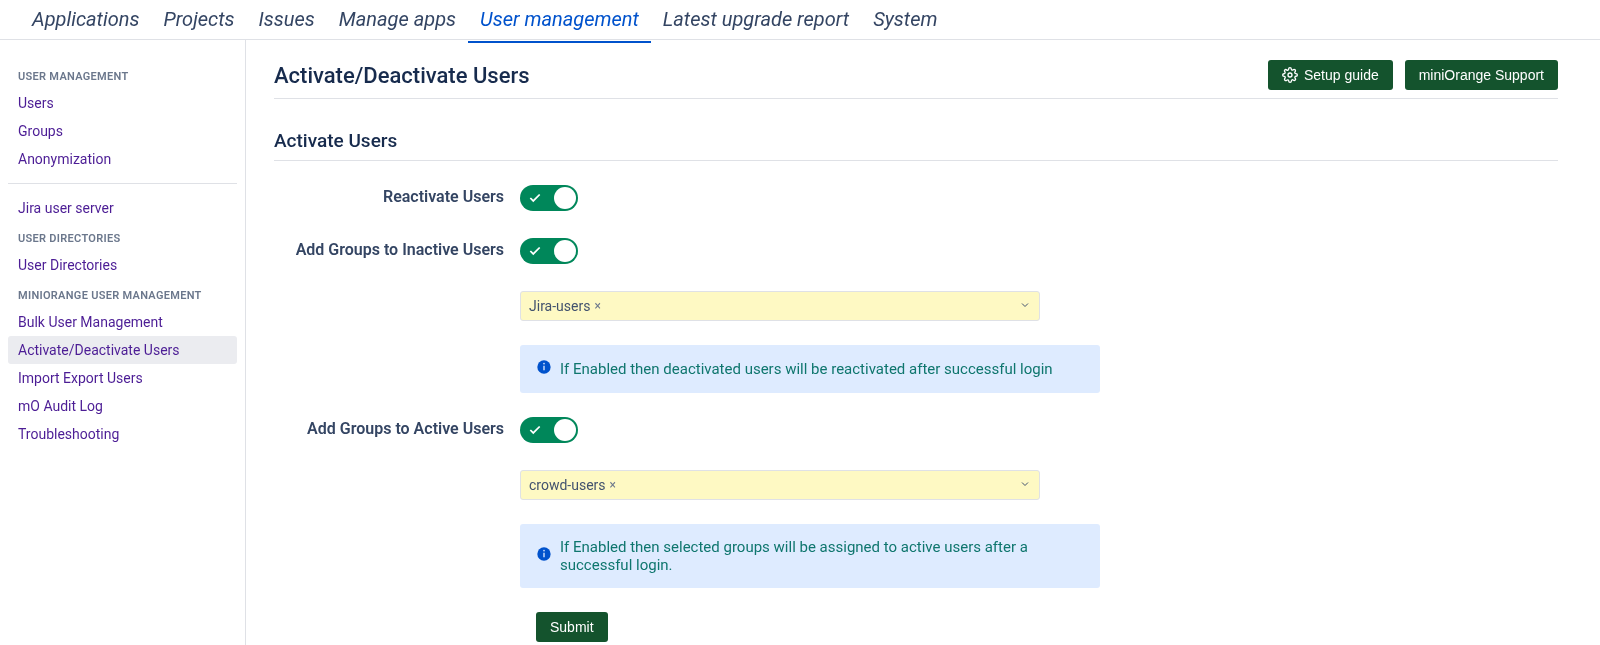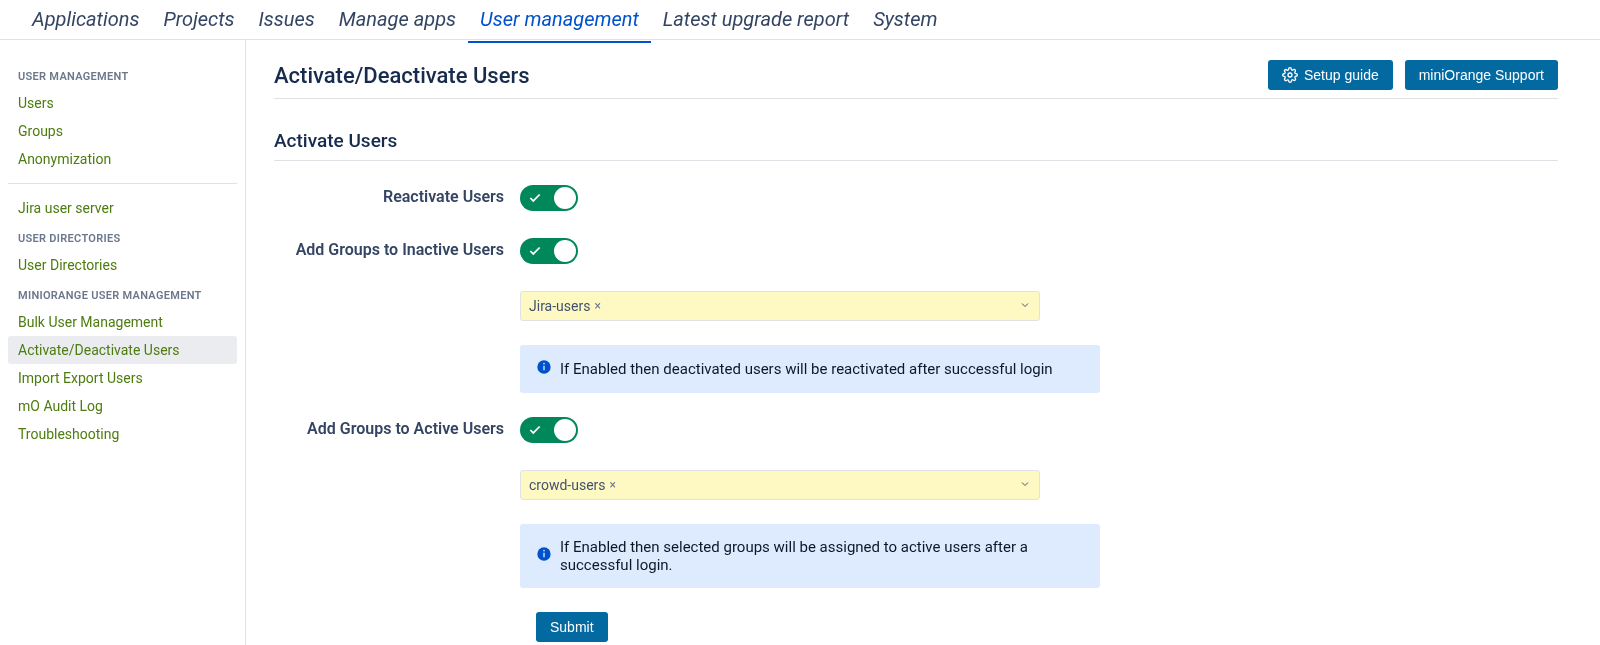--- a/index.html
+++ b/index.html
@@ -40,21 +40,21 @@
   }
   .sidebar-section-title {
     font-size: 11px;
     font-weight: 600;
     color: #6B778C;
     letter-spacing: 0.3px;
     padding: 10px 10px 6px 10px;
   }
   .sidebar-item {
     padding: 6px 10px;
-    color: #4d7c0f;
+    color: #4c1d95;
     cursor: pointer;
     border-radius: 3px;
     font-size: 14px;
   }
   .sidebar-item.active {
     background: #ebecf0;
     font-weight: 400;
   }
   .sidebar-divider {
     border: none;
@@ -77,21 +77,21 @@
   .page-title {
     font-size: 22px;
     font-weight: 500;
     color: #172B4D;
   }
   .header-actions {
     display: flex;
     gap: 12px;
   }
   .btn {
-    background: #0369a1;
+    background: #14532d;
     color: #fff;
     border: none;
     border-radius: 3px;
     padding: 7px 14px;
     font-size: 14px;
     font-weight: 500;
     cursor: pointer;
     display: inline-flex;
     align-items: center;
     gap: 6px;
@@ -174,21 +174,21 @@
     position: absolute;
     right: 8px;
     top: 50%;
     transform: translateY(-50%);
     color: #42526E;
   }
   .info-banner {
     background: #DEEBFF;
     border-radius: 3px;
     padding: 14px 16px;
-    color: #0f172a;
+    color: #0f766e;
     font-size: 15px;
     display: flex;
     align-items: center;
     gap: 8px;
     max-width: 580px;
   }
   .info-icon {
     color: #0052CC;
     flex-shrink: 0;
   }

